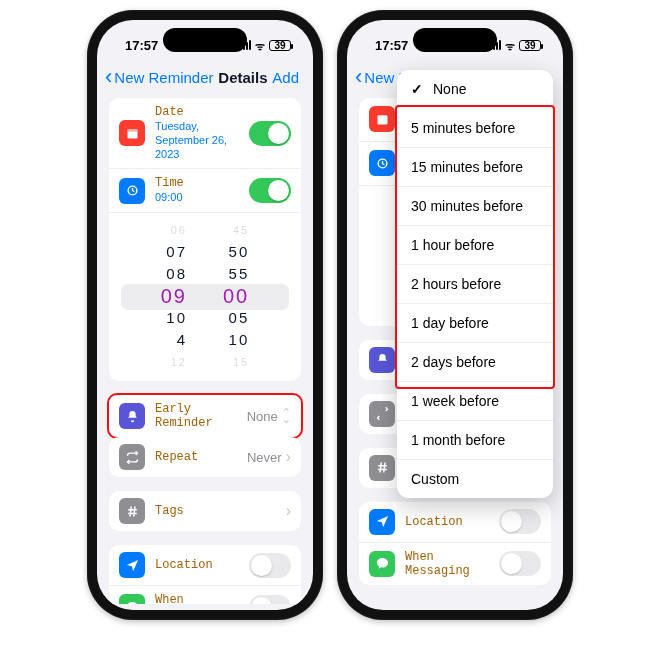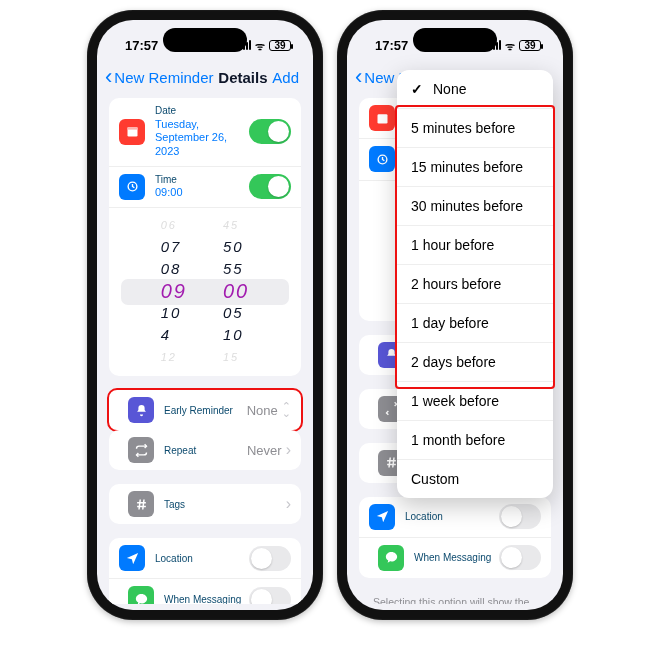--- a/index.html
+++ b/index.html
@@ -66,42 +66,42 @@
   .chev { font-size:22px; font-weight:400; line-height:1; padding-right:2px;}
   .nav-title { font-size:15px; font-weight:600; color:#0f172a;}
   .nav-right { color:#007aff; font-size:15px;}
   .content { padding: 0 12px; overflow:hidden; height: calc(100% - 84px);}
   .card { background:#fff; border-radius:10px; overflow:hidden; margin-bottom:14px;}
   .row {
     display:flex; align-items:center; padding:7px 10px;
     border-bottom:1px solid #eee;
     min-height:40px;
   }
-  .row:last-child { border-bottom:none;margin-left:9px;}
+  .row:last-child { border-bottom:none;}
   .ic {
     width:26px;height:26px;border-radius:6px;display:flex;align-items:center;justify-content:center;margin-right:10px;flex:0 0 auto;
   }
   .ic svg { width:15px; height:15px; }
   .ic-red{background:#ff3b30}.ic-blue{background:#007aff}.ic-purple{background:#5856d6}.ic-gray{background:#8e8e93}.ic-green{background:#34c759}
   .twoline { display:flex; flex-direction:column; line-height:1.25;}
-  .rlabel { font-size:10px; color:#0c4a6e;}
+  .rlabel { font-size:12px; color:#a16207;font-family:Liberation Mono, monospace;}
   .sub { font-size:11px; color:#007aff;}
   .spacer{flex:1}
   .val { color:#8e8e93; font-size:13px; margin-right:4px;}
   .disc { color:#c7c7cc; font-size:16px;}
   .updown { color:#c7c7cc; font-size:11px; line-height:0.6; display:flex;flex-direction:column;}
   .toggle {
     width:42px;height:25px;border-radius:14px;background:#34c759;position:relative;flex:0 0 auto;
   }
   .toggle.off{background:#e9e9eb}
   .toggle::after{content:"";position:absolute;width:21px;height:21px;background:#fff;border-radius:50%;top:2px;right:2px;box-shadow:0 1px 2px rgba(0,0,0,.2)}
   .toggle.off::after{right:auto;left:2px}
   .picker { padding:6px 0 8px 0;}
   .pk { display:flex; justify-content:center; gap:36px;}
-  .col { display:flex; flex-direction:column; align-items:flex-start; position:relative;font-style:italic;}
+  .col { display:flex; flex-direction:column; align-items:flex-end; position:relative;}
   .pk-row { height:22px; line-height:22px; font-size:15px; color:#0f172a; letter-spacing:2px;}
   .pk-sel { color:#a21caf; font-size:20px; font-weight:500;}
   .pk-band {
     position:absolute; left:12px; right:12px; height:26px; top:50%; transform:translateY(-50%);
     background:#ededf0; border-radius:7px; z-index:0;
   }
   .pk-wrap{position:relative;}
   .pk-wrap .pk{position:relative;z-index:1}
   .pk-row.xf{font-size:11px;color:#ddd}
   .hl-red { border:2px solid #e11; border-radius:10px; margin:-2px; }

